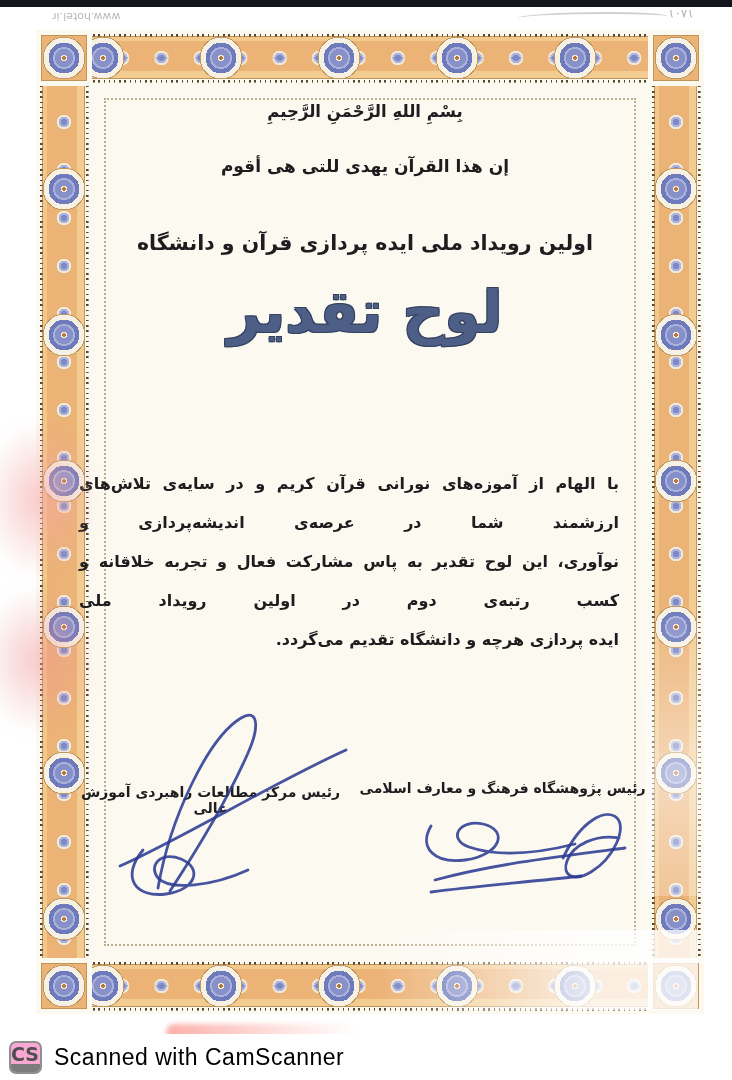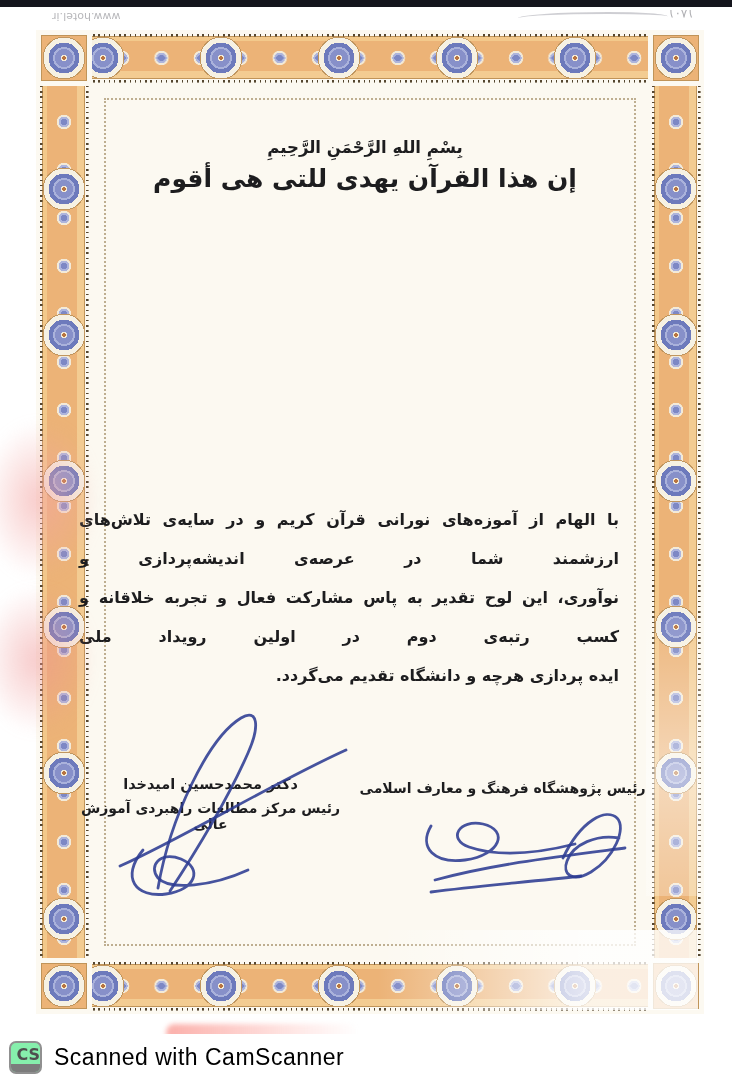--- a/index.html
+++ b/index.html
@@ -45,24 +45,24 @@
     background:var(--ros) center / 46px 46px no-repeat, #ecb377;}
   .tl{left:0;top:0}.tr{right:0;top:0}.bl{left:0;bottom:0}.br{right:0;bottom:0}
   .bead{position:absolute;inset:68px;border:2px dotted rgba(150,125,80,.6);}
   .wash{position:absolute;pointer-events:none;}
   .wash-br{right:6px;bottom:4px;width:320px;height:80px;
     background:linear-gradient(90deg,rgba(255,255,255,0),rgba(255,255,255,.78) 65%);}
   .wash-r{right:4px;top:58%;width:54px;height:30%;
     background:linear-gradient(180deg,rgba(255,255,255,0),rgba(255,255,255,.5) 60%,rgba(255,255,255,.25));}
 
   
-  .ctext{position:absolute;direction:rtl;color:#1d1d1f;margin-top:36px;}
+  .ctext{position:absolute;direction:rtl;color:#1d1d1f;}
   .centered{left:95px;width:540px;text-align:center;}
   .bismillah{top:102px;font-size:16.5px;font-weight:bold;}
-  .verse{top:128px;font-size:25px;font-weight:bold;}
+  .verse{top:156px;font-size:17px;font-weight:bold;}
   .event{top:231px;font-size:20.5px;font-weight:bold;letter-spacing:.2px;}
   .maintitle{top:278px;font-size:58px;font-weight:bold;color:#4d5e87;
     text-shadow:1px 1px 0 #33405f,-1px -1px 0 #33405f,1px -1px 0 #33405f,-1px 1px 0 #33405f;}
   .recipient{top:412px;font-size:18px;font-weight:bold;text-align:right;}
   .para{left:79px;width:540px;font-size:16px;font-weight:bold;line-height:39px;}
   .p1{top:464px;} .p2{top:597px;}
   .pline{text-align:justify;text-align-last:justify;}
   .pline.last{text-align-last:right;}
   .sig-block{position:absolute;direction:rtl;text-align:center;color:#1d1d1f;}
   .sig-right{left:355px;width:295px;top:772px;}
@@ -80,22 +80,22 @@
     background:radial-gradient(ellipse,rgba(243,166,164,.6),rgba(243,166,164,0) 70%);}
   .s2{left:-20px;top:585px;width:115px;height:150px;filter:blur(7px);
     background:radial-gradient(ellipse,rgba(239,148,148,.5),rgba(239,148,148,0) 70%);}
   .s3{left:166px;top:1024px;width:192px;height:17px;border-radius:9px;filter:blur(2.5px);
     background:linear-gradient(90deg,rgba(248,110,100,.55),rgba(255,185,180,.3) 70%,rgba(255,255,255,0));}
 
   
   .footer{position:absolute;left:0;bottom:0;width:732px;height:46px;background:#ffffff;
     display:flex;align-items:center;}
   .cs-logo{position:relative;width:33px;height:33px;margin-left:9px;border:2.5px solid #909090;
-    border-radius:7px;background:#86efac;display:flex;align-items:center;justify-content:flex-end;
-    font-size:16px;font-weight:bold;color:#4f4f4f;box-sizing:border-box;overflow:hidden;}
+    border-radius:7px;background:#f9a8d4;display:flex;align-items:center;justify-content:flex-start;
+    font-size:19px;font-weight:bold;color:#4f4f4f;box-sizing:border-box;overflow:hidden;}
   .cs-logo::after{content:"";position:absolute;left:0;right:0;bottom:0;height:8px;background:#7c7c7c;}
   .cs-logo span{position:relative;top:-3px;}
   .cs-text{margin-left:12px;font-size:23px;color:#000000;letter-spacing:.5px;
     font-family:"Liberation Sans", sans-serif;}
 </style>
 </head>
 <body>
 
 <div class="page">
 
@@ -113,33 +113,34 @@
     <div class="corner tr"></div>
     <div class="corner bl"></div>
     <div class="corner br"></div>
     <div class="bead"></div>
     <div class="wash wash-r"></div>
     <div class="wash wash-br"></div>
   </div>
 
   <div class="ctext centered bismillah" lang="fa">بِسْمِ اللهِ الرَّحْمَنِ الرَّحِيمِ</div>
   <div class="ctext centered verse" lang="fa">إن هذا القرآن یهدی للتی هی أقوم</div>
+  <div class="ctext centered event" lang="fa">اولین رویداد ملی ایده پردازی قرآن و دانشگاه</div>
+  <div class="ctext centered maintitle" lang="fa">لوح تقدیر</div>
 
   <div class="ctext para p1" lang="fa">
     <div class="pline">با الهام از آموزه‌های نورانی قرآن کریم و در سایه‌ی تلاش‌های ارزشمند شما در عرصه‌ی اندیشه‌پردازی و</div>
     <div class="pline">نوآوری، این لوح تقدیر به پاس مشارکت فعال و تجربه خلاقانه و کسب رتبه‌ی دوم در اولین رویداد ملی</div>
     <div class="pline last">ایده پردازی هرچه و دانشگاه تقدیم می‌گردد.</div>
   </div>
 
 
   <div class="sig-block sig-right">
     <div class="sig-title" lang="fa">رئیس پژوهشگاه فرهنگ و معارف اسلامی</div>
   </div>
   <div class="sig-block sig-left">
-    <div class="sig-name" lang="fa">دکتر محمدحسین امیدخدا</div>
     <div class="sig-title" lang="fa">رئیس مرکز مطالعات راهبردی آموزش عالی</div>
   </div>
 
   <svg class="ink ink-left" width="255" height="205" viewBox="0 0 255 205">
     <path d="M50 190 C62 120 100 40 133 20 C150 10 152 28 140 55 C118 105 85 158 62 193"></path>
     <path d="M12 168 C75 140 165 85 238 52"></path>
     <path d="M35 152 C12 180 28 200 58 196 C88 192 95 170 73 161 C52 153 40 168 50 180 C62 193 105 188 140 172"></path>
   </svg>
   <svg class="ink ink-right" width="235" height="100" viewBox="0 0 235 100">
     <path d="M18 20 C5 42 22 58 52 54 C88 49 96 24 70 18 C46 13 34 33 56 41 C88 52 130 46 162 38"></path>

